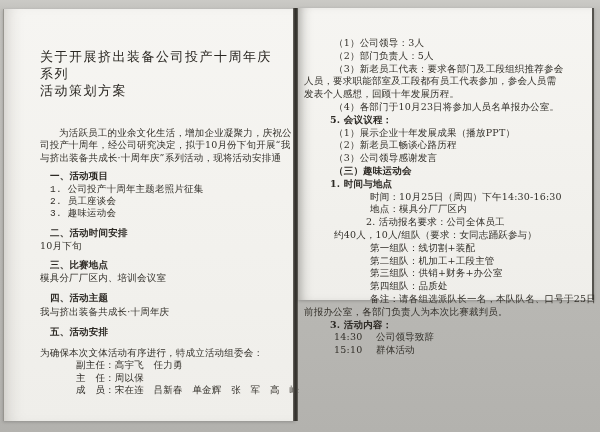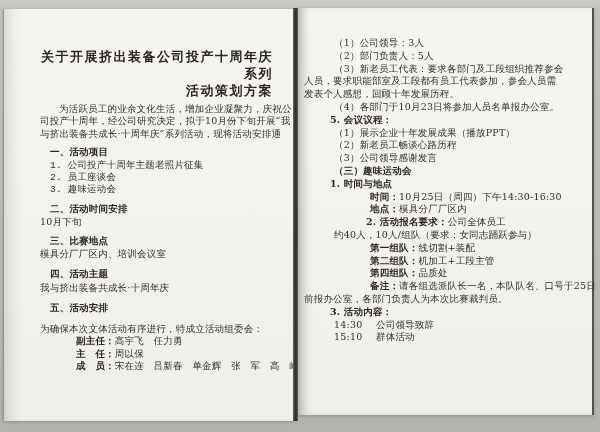--- a/index.html
+++ b/index.html
@@ -15,47 +15,47 @@
     background:linear-gradient(180deg,#f6f5f2 0%,#f3f2ee 45%,#efeeea 100%);
     color:#33302a;
     box-shadow:0 1px 3px rgba(0,0,0,.25);
   }
   .page.left{
     left:3px;top:9px;width:291px;height:412px;
     border-left:1px solid #97958f;
     box-shadow:inset 14px 0 20px -16px rgba(60,55,45,.35),0 1px 3px rgba(0,0,0,.2);
   }
   .page.right{
-    left:298px;top:8px;width:294px;height:407px;
+    left:298px;top:8px;width:294px;height:292px;
     border-right:2px solid #55534e;
     box-shadow:inset 10px 0 14px -10px rgba(40,38,33,.55),0 1px 3px rgba(0,0,0,.2);
   }
   .fold{
     position:absolute;left:293px;top:8px;width:5px;height:413px;
     background:linear-gradient(90deg,#6b6862,#312f2b 40%,#3a3833 70%,#6d6a64);
   }
 
   .left-inner{padding:39px 22px 0 36px;}
   .right-inner{padding:29px 8px 0 6px;}
 
   .title{
-    text-align:right;font-weight:bold;font-size:13px;line-height:17px;
-    letter-spacing:1.5px;color:#2a2722;margin-bottom:4px;
+    text-align:left;font-weight:normal;font-size:13px;line-height:17px;
+    letter-spacing:1.5px;color:#2a2722;margin-bottom:28px;
   }
 
   .ln{font-size:9.5px;line-height:12.4px;white-space:nowrap;letter-spacing:.2px;}
   .right .ln{line-height:12.8px;}
   .ind1{padding-left:10px;font-family:Liberation Mono, monospace;}
   .left .ind2{padding-left:19px;}
   .right .ind2{padding-left:30px;}
   .right .ind15{padding-left:26px;}
   .bold{font-weight:bold;color:#2c2924;}
   .sec{margin-top:7px;}
   .sec2{margin-top:9px;}
-  .lbl{font-weight:bold;color:#2c2924;padding-left:36px;}
+  .lbl{font-weight:normal;color:#2c2924;padding-left:36px;}
   .time-lbl{display:inline-block;width:42px;font-weight:normal;}
 </style>
 </head>
 <body>
 
 <div class="photo">
 
   <div class="page left">
     <div class="left-inner">
       <div class="title">
@@ -115,20 +115,23 @@
         <span class="lbl">2. 活动报名要求：</span><span>公司全体员工</span>
       </div>
       <div class="ln ind2">约40人，10人/组队（要求：女同志踊跃参与）</div>
       <div class="ln ind2">
         <span class="lbl">第一组队：</span><span>线切割+装配</span>
       </div>
       <div class="ln ind2">
         <span class="lbl">第二组队：</span><span>机加工+工段主管</span>
       </div>
       <div class="ln ind2">
+        <span class="lbl">第三组队：</span><span>供销+财务+办公室</span>
+      </div>
+      <div class="ln ind2">
         <span class="lbl">第四组队：</span><span>品质处</span>
       </div>
       <div class="ln ind2">
         <span class="lbl">备注：</span><span>请各组选派队长一名，本队队名、口号于25日</span>
       </div>
       <div class="ln">前报办公室，各部门负责人为本次比赛裁判员。</div>
       <div class="ln ind15 bold">3. 活动内容：</div>
       <div class="ln ind2">
         <span class="time-lbl">14:30</span><span>公司领导致辞</span>
       </div>

